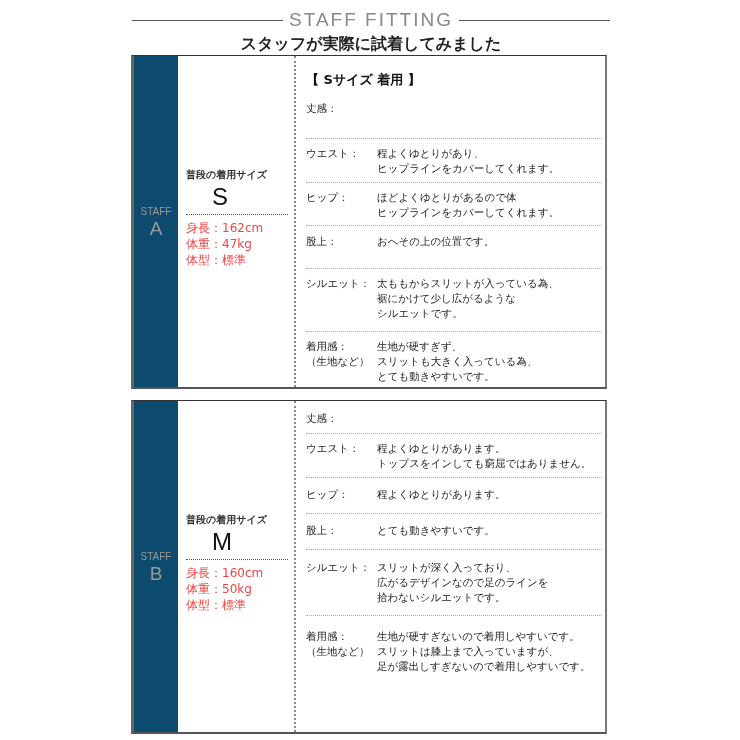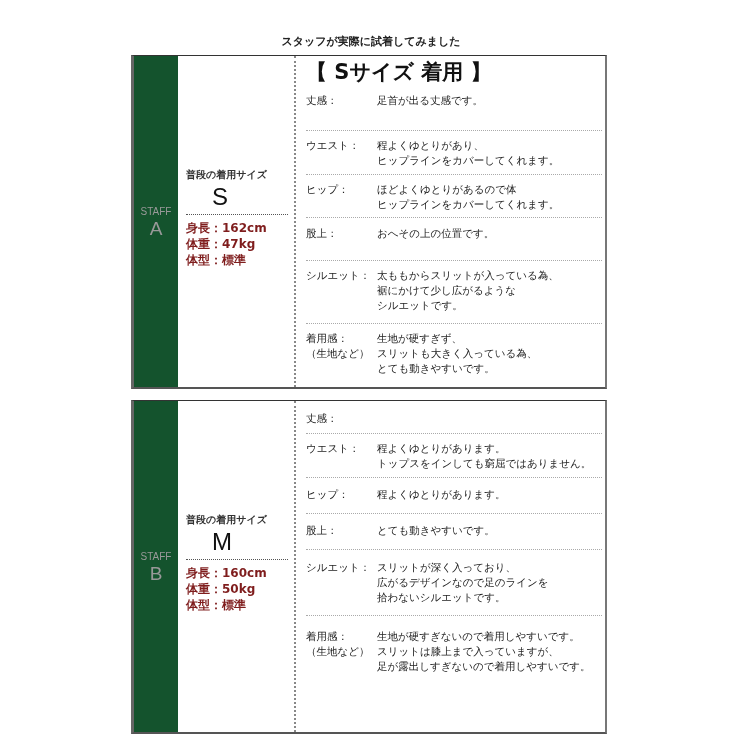--- a/index.html
+++ b/index.html
@@ -1,45 +1,50 @@
 <!DOCTYPE html>
 <html><head>
 <meta charset="utf-8">
 <style>
   html,body{margin:0;padding:0;background:#fff;}
   body{width:740px;height:740px;position:relative;overflow:hidden;font-family:"DejaVu Sans","Liberation Sans",sans-serif;color:#222;}
   .header{position:absolute;left:132px;top:6px;width:478px;height:44px;}
   .header .title-row{position:absolute;top:2px;left:0;width:100%;height:24px;display:flex;align-items:center;}
   .header .line{flex:1;height:1px;background:#555;}
   .header .title{font-family:"Liberation Sans",sans-serif;font-size:19px;letter-spacing:2px;color:#888;padding:0 6px;white-space:nowrap;}
-  .header .subtitle{position:absolute;top:28px;left:0;width:100%;text-align:center;font-size:11px;font-weight:bold;color:#222;}
+  .header .subtitle{position:absolute;top:28px;left:0;width:100%;text-align:center;font-size:16px;font-weight:bold;color:#222;}
   .card{position:absolute;left:131px;width:476px;border:1px solid #333;border-left:3px solid #666;border-right:2px solid #777;border-bottom:2px solid #555;box-sizing:border-box;background:#fff;}
   .card.a{top:55px;height:334px;}
   .card.b{top:400px;height:334px;}
-  .staff-col{position:absolute;left:0;top:0;bottom:0;width:44px;background:#14532d;}
+  .staff-col{position:absolute;left:0;top:0;bottom:0;width:44px;background:#0c4a6e;}
   .staff-col .staff{position:absolute;left:0;width:44px;text-align:center;font-family:"Liberation Sans",sans-serif;color:#999;}
   .staff-col .staff-label{font-size:10px;}
   .staff-col .staff-letter{font-size:19px;}
   .profile{position:absolute;left:52px;width:102px;}
   .profile .usual{font-size:10px;font-weight:bold;color:#333;white-space:nowrap;}
   .profile .size{font-family:"Liberation Sans",sans-serif;font-size:24px;color:#111;padding-left:26px;line-height:30px;}
   .profile .sep{border-top:1px dotted #555;width:102px;margin-top:2px;}
-  .profile .stats div{font-size:12px;line-height:16px;font-weight:bold;color:#7f1d1d;white-space:nowrap;}
+  .profile .stats div{font-size:12px;line-height:16px;font-weight:normal;color:#ef4444;white-space:nowrap;}
   .vsep{position:absolute;left:160px;top:0;bottom:0;border-left:2px dotted #888;}
   .detail{position:absolute;left:172px;top:0;width:296px;}
-  .detail .dtitle{font-size:21px;font-weight:bold;color:#111;height:26px;line-height:26px;margin-top:3px;white-space:nowrap;}
+  .detail .dtitle{font-size:13px;font-weight:bold;color:#111;height:26px;line-height:26px;margin-top:11px;white-space:nowrap;}
   .row{display:flex;border-bottom:1px dotted #aaa;font-size:10.5px;line-height:15px;color:#222;box-sizing:border-box;}
   .row:last-child{border-bottom:none;}
   .row .k{width:71px;flex:none;white-space:pre;font-weight:normal;color:#222;}
   .row .v{flex:1;white-space:pre;}
 </style>
 </head>
 <body>
 
 <div class="header">
+  <div class="title-row">
+    <span class="line"></span>
+    <span class="title">STAFF FITTING</span>
+    <span class="line"></span>
+  </div>
   <div class="subtitle">スタッフが実際に試着してみました</div>
 </div>
 
 <div class="card a">
   <div class="staff-col">
     <div class="staff staff-label" style="top:150px">STAFF</div>
     <div class="staff staff-letter" style="top:162px">A</div>
   </div>
   <div class="profile" style="top:112px">
     <div class="usual">普段の着用サイズ</div>
@@ -49,21 +54,20 @@
       <div>身長：162cm</div>
       <div>体重：47kg</div>
       <div>体型：標準</div>
     </div>
   </div>
   <div class="vsep"></div>
   <div class="detail">
     <div class="dtitle">【 Sサイズ 着用 】</div>
     <div class="row" style="height:46px;padding-top:8px">
       <span class="k">丈感：</span>
-      <span class="v">足首が出る丈感です。</span>
     </div>
     <div class="row" style="height:44px;padding-top:7px">
       <span class="k">ウエスト：</span>
       <span class="v">程よくゆとりがあり、
 ヒップラインをカバーしてくれます。</span>
     </div>
     <div class="row" style="height:43px;padding-top:7px">
       <span class="k">ヒップ：</span>
       <span class="v">ほどよくゆとりがあるので体
 ヒップラインをカバーしてくれます。</span>

